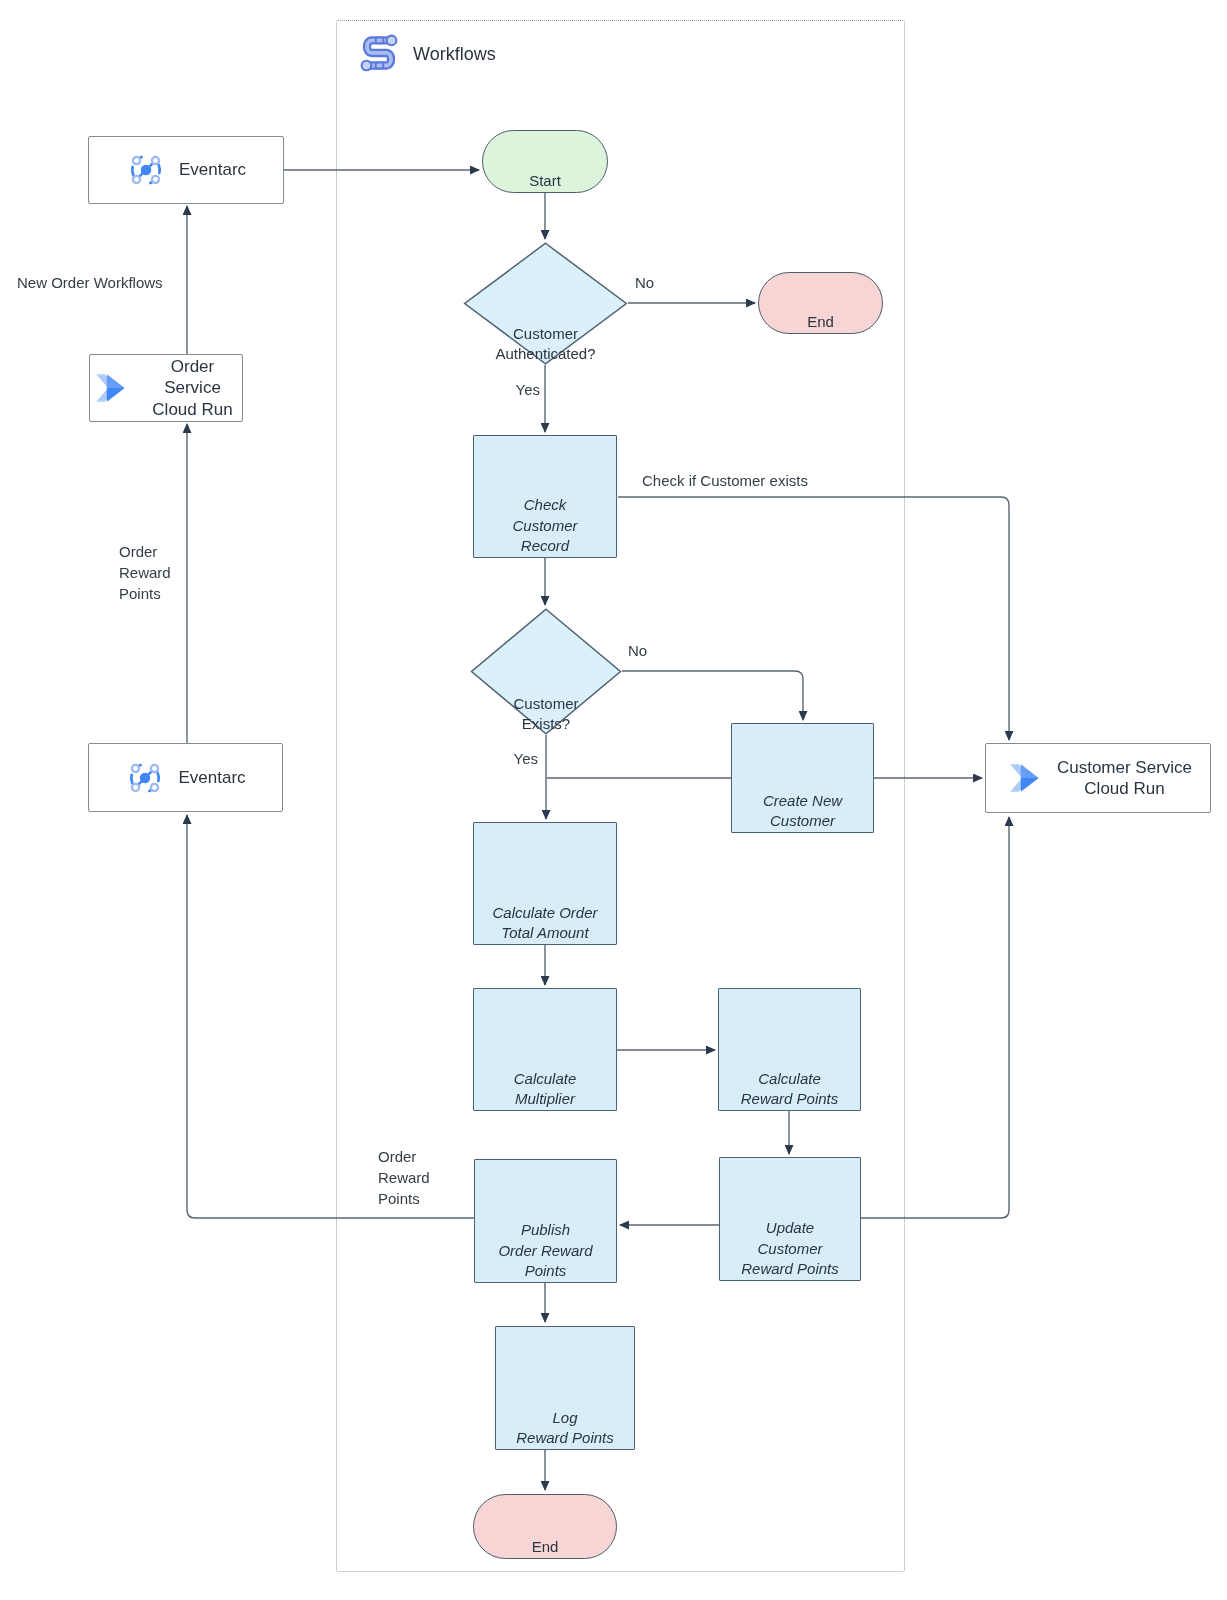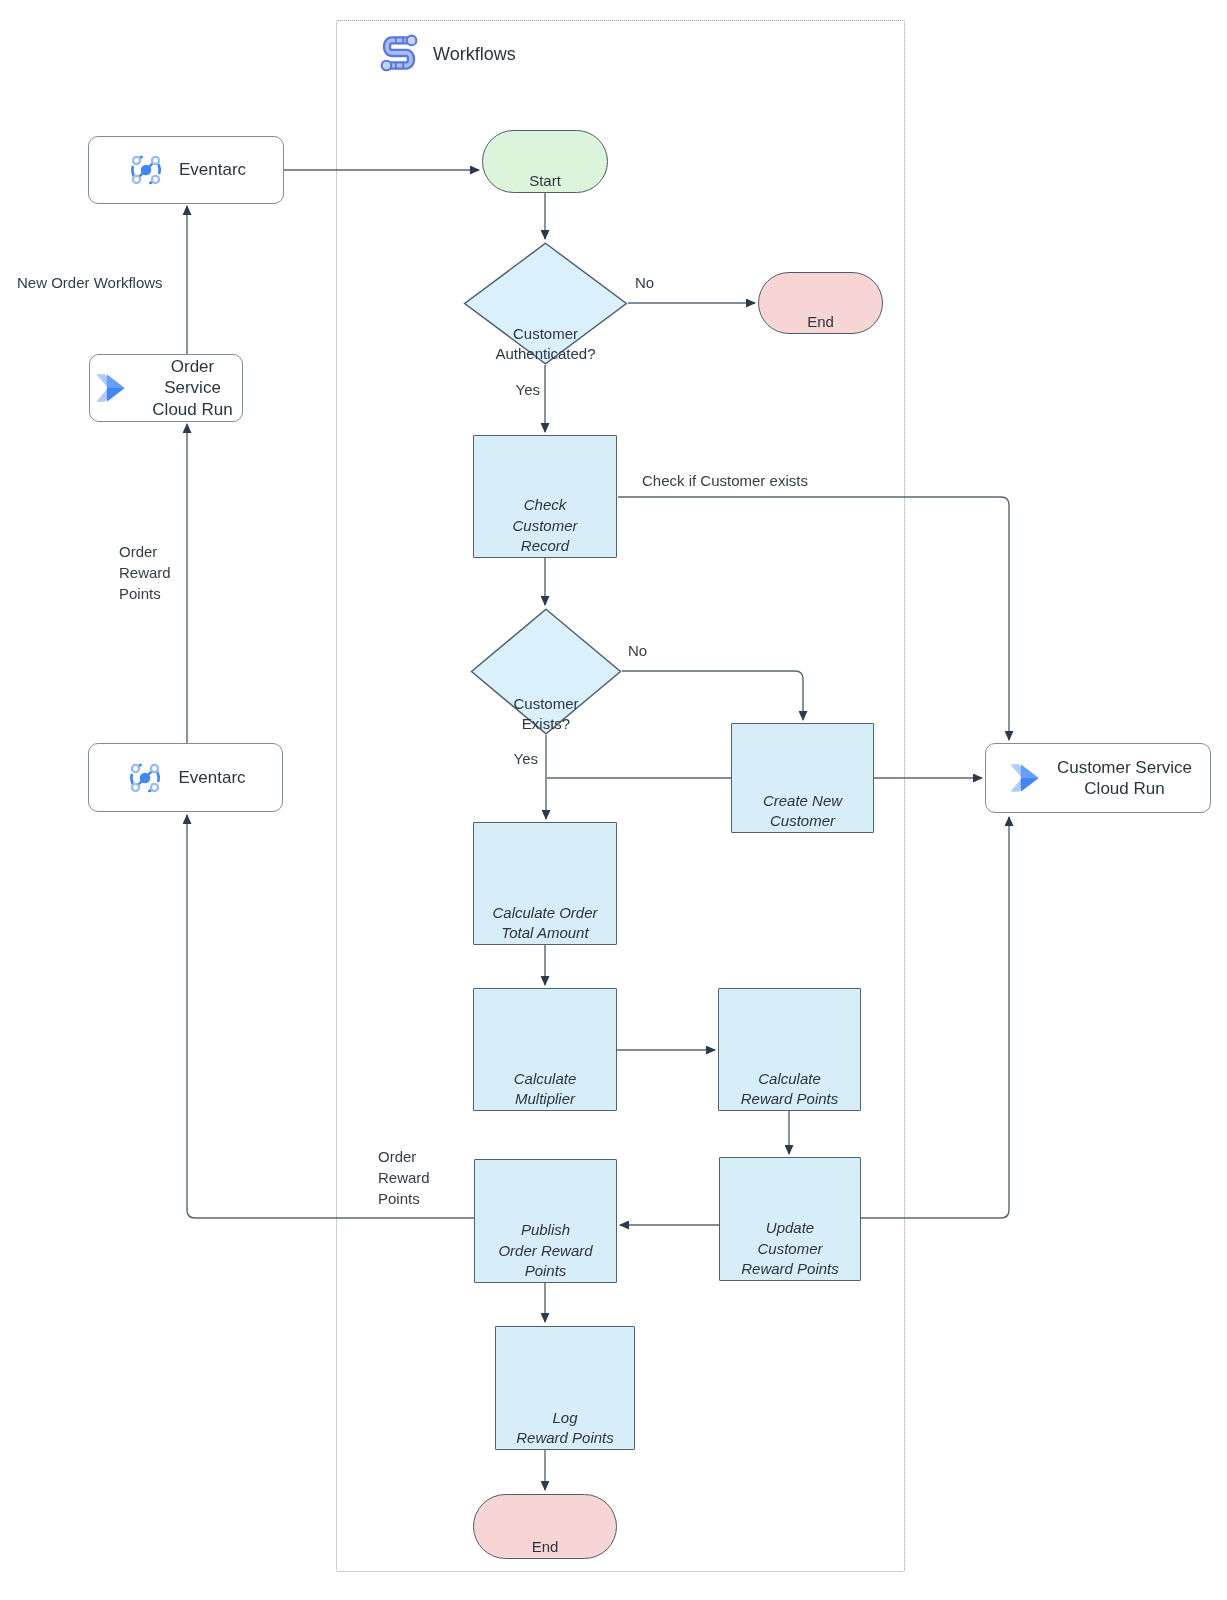--- a/index.html
+++ b/index.html
@@ -23,35 +23,35 @@
         text-align:center;color:var(--text-color);font-size:15px;line-height:1.38;
         white-space:pre-line;box-sizing:border-box;}
   .process{background:var(--process-fill);border:1.5px solid var(--process-stroke);border-radius:1px;font-style:italic;}
   .terminal{border:1.5px solid var(--terminal-stroke);border-radius:33px;}
   .terminal.start{background:var(--start-fill);}
   .terminal.end{background:var(--end-fill);}
   .decision{background:transparent;border:none;}
   .decision svg{position:absolute;inset:0;width:100%;height:100%;}
   .decision .dlabel{position:relative;z-index:1;}
   .service{background:var(--service-fill);border:1.5px solid var(--service-stroke);
-           border-radius:10px;display:flex;gap:13px;align-items:center;justify-content:center;
+           border-radius:2px;display:flex;gap:13px;align-items:center;justify-content:center;
            font-size:17px;line-height:1.25;}
   .svc-icon{flex:0 0 auto;display:flex;align-items:center;}
   .edge-label{position:absolute;z-index:3;font-size:15px;color:var(--label-color);
               line-height:1.4;white-space:pre-line;background:#ffffff;padding:0 2px;}
   .ra{text-align:right;}
 </style>
 </head>
 <body>
 
 <div id="canvas">
 
   <div class="group-box" style="left:336px;top:20px;width:567px;height:1550px;"></div>
 
-  <div class="group-header" style="left:376px;top:31px;">
+  <div class="group-header" style="left:356px;top:31px;">
     <span class="svc-icon">
       <svg width="46" height="46" viewBox="0 0 44 44">
         <path d="M33,9 H15 C9,9 9,21 15,21 H29 C35,21 35,33 29,33 H11" stroke="#5b79dd" stroke-width="8" fill="none" stroke-linecap="round"></path>
         <path d="M33,9 H15 C9,9 9,21 15,21 H29 C35,21 35,33 29,33 H11" stroke="#aabdf0" stroke-width="3.6" fill="none" stroke-linecap="round"></path>
         <circle cx="34" cy="9" r="4.6" fill="#c7d3f5" stroke="#5b79dd" stroke-width="2"></circle>
         <circle cx="10" cy="33" r="4.6" fill="#c7d3f5" stroke="#5b79dd" stroke-width="2"></circle>
         <rect x="18" y="5.4" width="9" height="7.2" rx="1.8" fill="#5b79dd"></rect>
         <rect x="18" y="29.4" width="9" height="7.2" rx="1.8" fill="#5b79dd"></rect>
         <rect x="19.8" y="7.2" width="5.4" height="3.6" rx="1" fill="#aabdf0"></rect>
         <rect x="19.8" y="31.2" width="5.4" height="3.6" rx="1" fill="#aabdf0"></rect>

